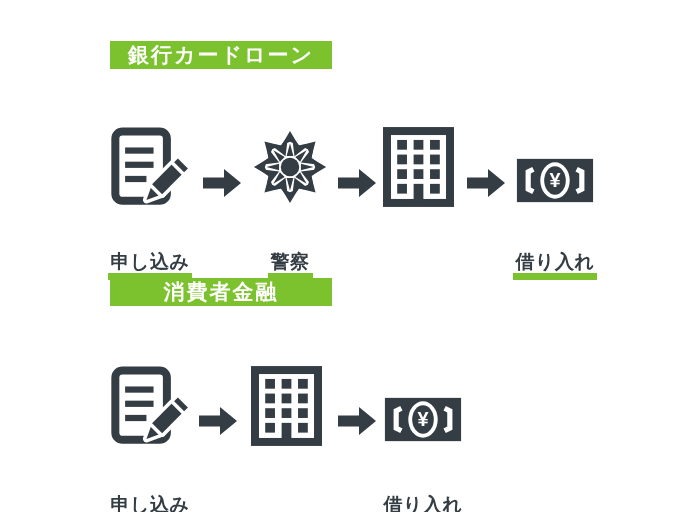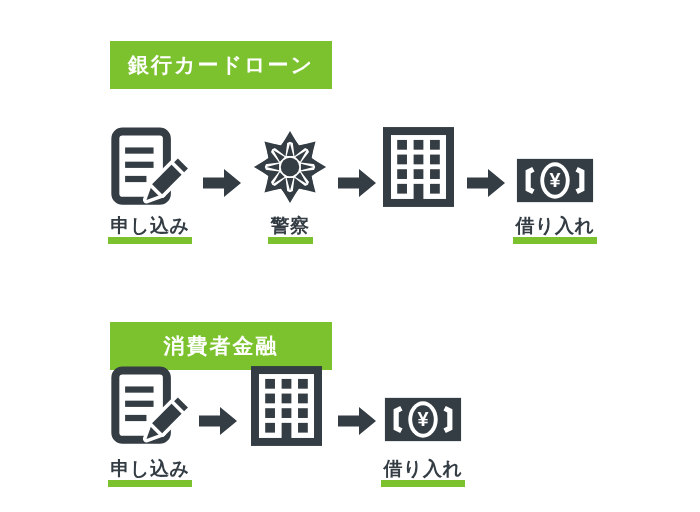--- a/index.html
+++ b/index.html
@@ -10,27 +10,27 @@
   *{margin:0;padding:0;box-sizing:border-box;}
   html,body{background:#e8e8e8;}
   body{font-family:"Liberation Sans","DejaVu Sans",sans-serif;}
   .canvas{
     position:relative;
     width:700px;height:512px;
     background:var(--bg);
     overflow:hidden;
   }
   .hdr{
-    position:absolute;left:110px;width:222px;height:48px;
+    position:absolute;left:110px;width:222px;height:28px;
     background:var(--green);
     display:flex;align-items:center;justify-content:center;
     color:#fff;font-size:21px;font-weight:bold;letter-spacing:2px;
   }
   .hdr1{top:41px;}
-  .hdr2{top:278px;margin-top:44px;}
+  .hdr2{top:278px;}
   .step{
     position:absolute;width:120px;
     display:flex;flex-direction:column;align-items:center;
   }
   .step.narrow{width:110px;}
   .row1 .icon-area{height:82px;}
   .icon-area{
     width:100%;height:82px;
     display:flex;align-items:center;justify-content:center;
     color:var(--dark);
@@ -43,20 +43,21 @@
     letter-spacing:.5px;white-space:nowrap;
   }
   .sec2 .step-label{margin-top:9px;}
   .step-label span{
     display:inline-block;
     padding:0 3px 5px;
     background-image:linear-gradient(var(--green),var(--green));
     background-repeat:no-repeat;
     background-position:bottom;
     background-size:100% 7px;
+    margin-top:36px;
   }
   .arrow{
     position:absolute;width:38px;height:28px;color:var(--dark);
   }
   svg{display:block;}
 </style>
 </head>
 <body>
 
 <div class="canvas">

